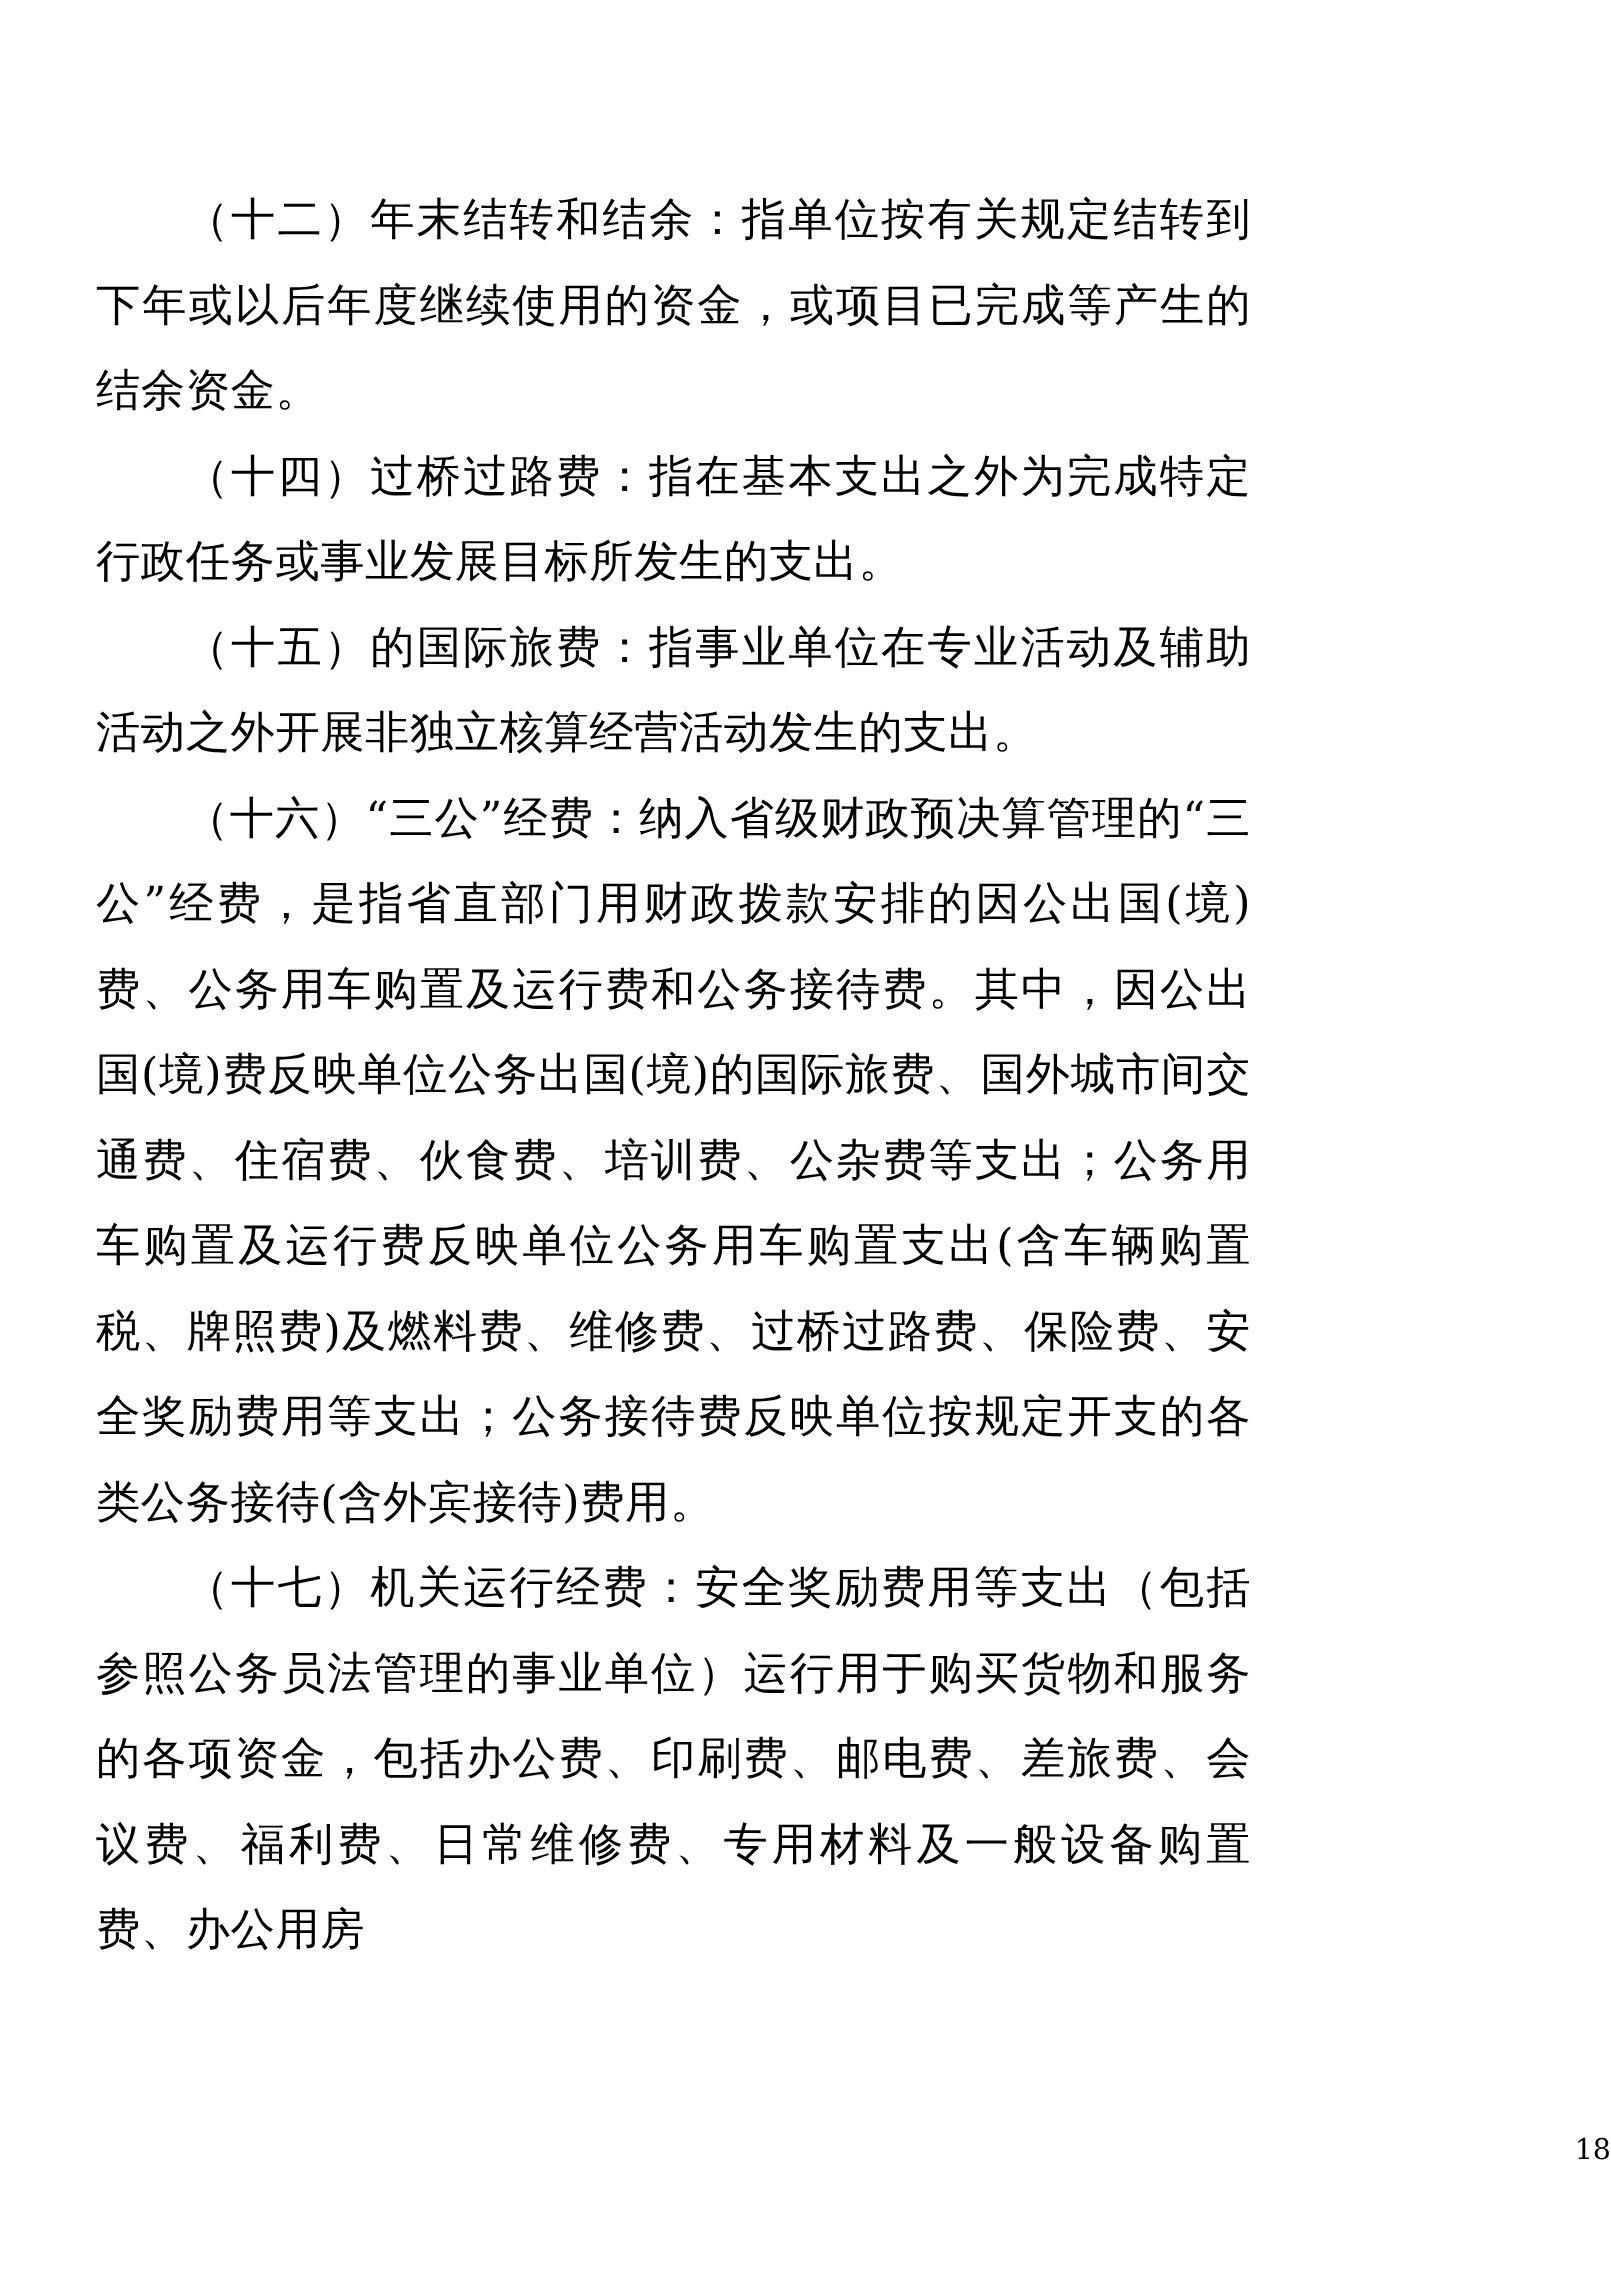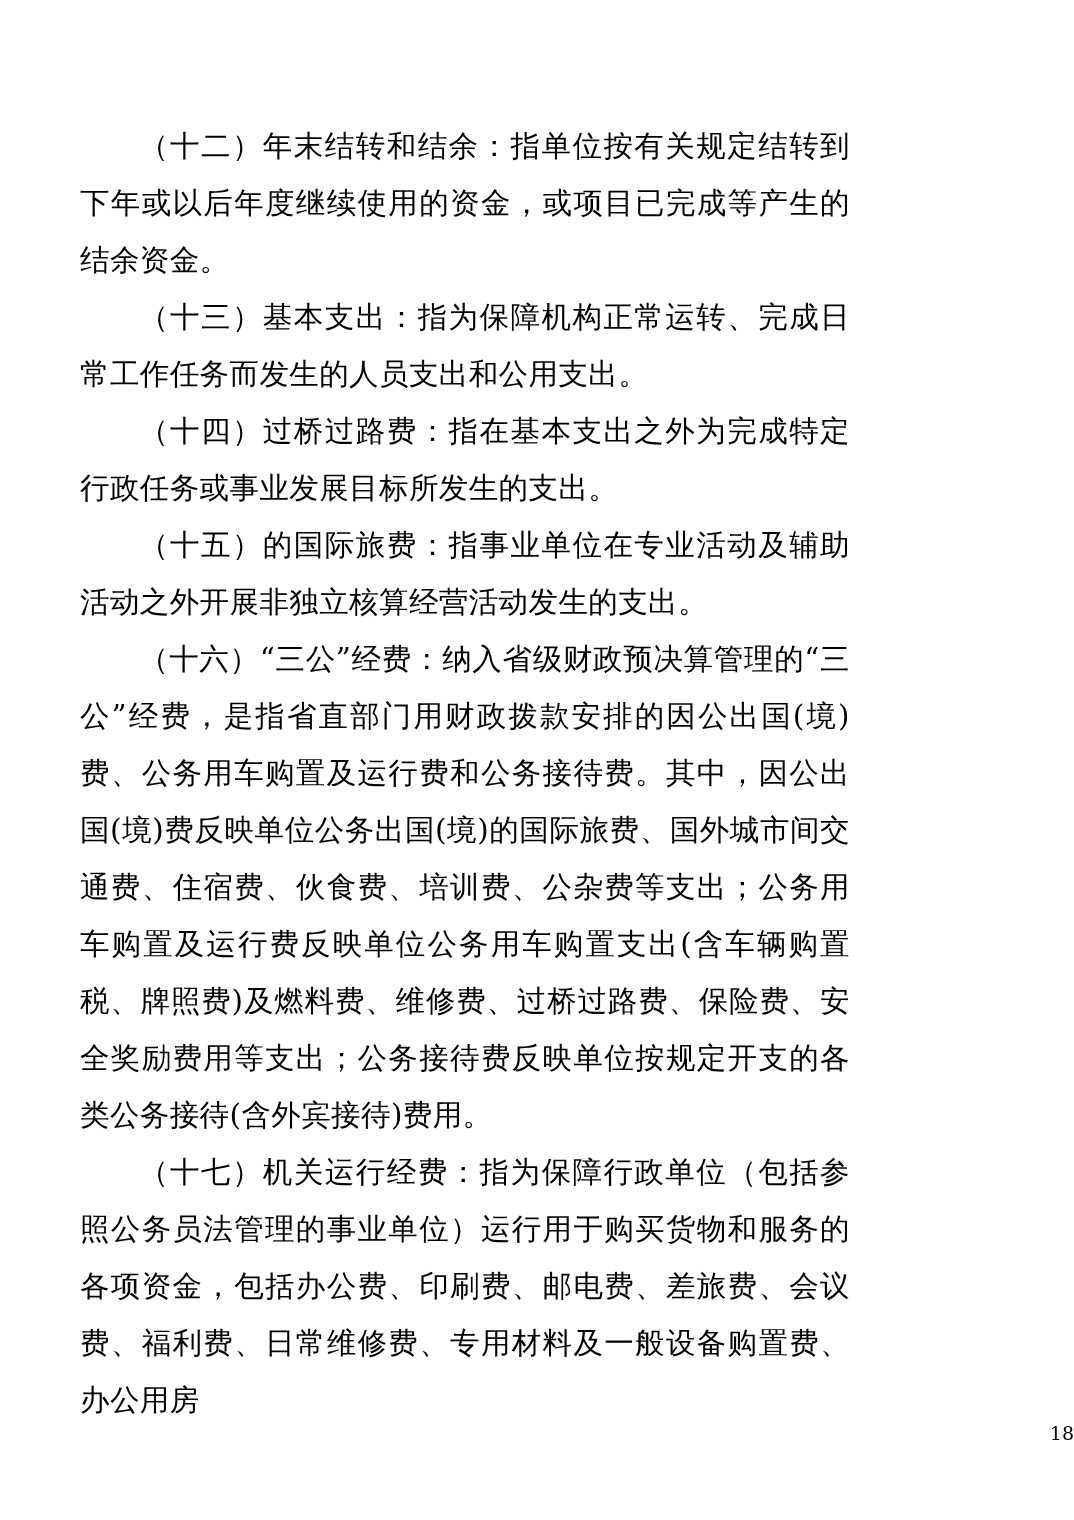--- a/index.html
+++ b/index.html
@@ -14,21 +14,21 @@
     font-family: "DejaVu Serif", "Liberation Serif", serif;
     color: #000000;
   }
   .page {
     position: absolute;
     left: 0;
     top: 0;
     width: 1074px;
     height: 1520px;
     box-sizing: border-box;
-    padding: 118px 152px 60px 80px;
+    padding: 118px 152px 60px 64px;
   }
   .doc-body {
     width: 770px;
   }
   .para {
     font-size: 29.5px;
     line-height: 57px;
     text-align: justify;
     text-justify: inter-ideograph;
     text-indent: 2em;
@@ -46,20 +46,19 @@
     font-family: "DejaVu Serif", "Liberation Serif", serif;
     color: #000000;
   }
 </style>
 </head>
 <body>
 
 <div class="page">
   <div class="doc-body">
     <p class="para">（十二）年末结转和结余：指单位按有关规定结转到下年或以后年度继续使用的资金，或项目已完成等产生的结余资金。</p>
-    <p class="para">（十三）基本支出：指为保障机构正常运转、完成日常工作任务而发生的人员支出和公用支出。</p>
     <p class="para">（十四）过桥过路费：指在基本支出之外为完成特定行政任务或事业发展目标所发生的支出。</p>
     <p class="para">（十五）的国际旅费：指事业单位在专业活动及辅助活动之外开展非独立核算经营活动发生的支出。</p>
     <p class="para">（十六）“三公”经费：纳入省级财政预决算管理的“三公”经费，是指省直部门用财政拨款安排的因公出国(境)费、公务用车购置及运行费和公务接待费。其中，因公出国(境)费反映单位公务出国(境)的国际旅费、国外城市间交通费、住宿费、伙食费、培训费、公杂费等支出；公务用车购置及运行费反映单位公务用车购置支出(含车辆购置税、牌照费)及燃料费、维修费、过桥过路费、保险费、安全奖励费用等支出；公务接待费反映单位按规定开支的各类公务接待(含外宾接待)费用。</p>
-    <p class="para">（十七）机关运行经费：指为保障行政单位（包括参照公务员法管理的事业单位）运行用于购买货物和服务的各项资金，包括办公费、印刷费、邮电费、差旅费、会议费、福利费、日常维修费、专用材料及一般设备购置费、办公用房</p>
+    <p class="para">（十七）机关运行经费：安全奖励费用等支出（包括参照公务员法管理的事业单位）运行用于购买货物和服务的各项资金，包括办公费、印刷费、邮电费、差旅费、会议费、福利费、日常维修费、专用材料及一般设备购置费、办公用房</p>
   </div>
   <div class="page-number">18</div>
 </div>
 
 </body></html>

